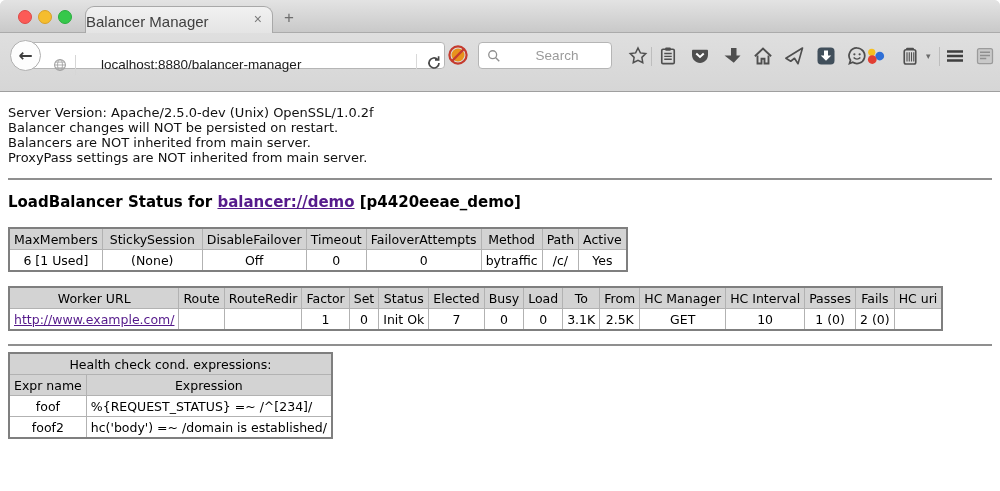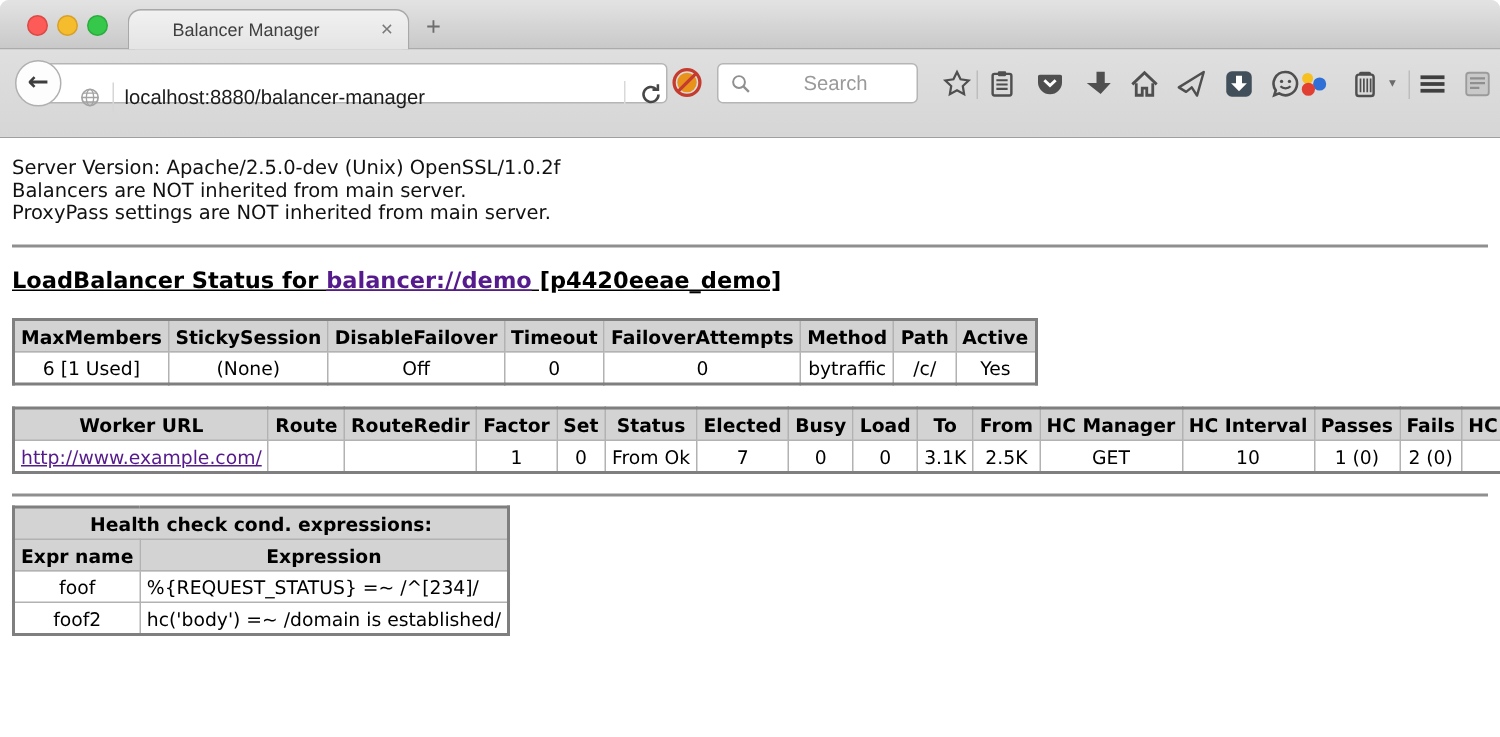--- a/index.html
+++ b/index.html
@@ -14,22 +14,22 @@
   .titlebar{position:absolute;left:0;top:0;width:1000px;height:33px;
     background:linear-gradient(180deg,#e3e3e3,#c9c9c9);border-radius:6px 6px 0 0;
     border-bottom:1px solid #ababab;box-sizing:border-box;}
   .tl{position:absolute;top:10px;width:12px;height:12px;border-radius:50%;}
   .tl.red{left:18px;background:#fc5b57;border:0.5px solid #dd4946;}
   .tl.yellow{left:38px;background:#f5bd2e;border:0.5px solid #d8a028;}
   .tl.green{left:58px;background:#36c84b;border:0.5px solid #2aad3e;}
   .tab{position:absolute;left:85px;top:6px;width:188px;height:27px;
     background:linear-gradient(180deg,#f1f1f1,#e4e4e4);
     border:1px solid #a8a8a8;border-bottom:none;border-radius:9px 9px 0 0;box-sizing:border-box;}
-  .tab-title{position:absolute;left:0;right:30px;top:6px;text-align:center;
-    font-family:"Liberation Sans",sans-serif;font-size:12px;color:#3f3f3f;}
+  .tab-title{position:absolute;left:0;right:30px;top:6px;
+    font-family:"Liberation Sans",sans-serif;font-size:15px;color:#3f3f3f;}
   .tab-close{position:absolute;right:10px;top:4px;font-family:"Liberation Sans",sans-serif;
     font-size:14px;color:#7a7a7a;cursor:default;}
   .newtab{position:absolute;left:284px;top:8px;font-family:"Liberation Sans",sans-serif;
     font-size:17px;color:#6d6d6d;}
   .toolbar{position:absolute;left:0;top:33px;width:1000px;height:59px;}
   .urlbar{position:absolute;left:12px;top:9px;width:433px;height:27px;background:#fff;
     border:1px solid #b5b5b5;border-radius:14px 4px 4px 14px;box-sizing:border-box;}
   .backbtn{position:absolute;left:10px;top:7px;width:31px;height:31px;border-radius:50%;
     background:#fdfdfd;border:1px solid #b0b0b0;box-sizing:border-box;text-align:center;
     line-height:28px;font-size:17px;font-weight:bold;color:#3d3d3d;}
@@ -47,28 +47,28 @@
     font-family:"Liberation Sans",sans-serif;font-size:13.5px;color:#333;background:transparent;text-align:center;}
   .searchbar input::placeholder{color:#9a9a9a;}
   .tbicon{position:absolute;top:13px;width:20px;height:20px;}
   .tbsep{position:absolute;top:14px;width:1px;height:19px;background:#bdbdbd;}
   .caret{position:absolute;top:18px;font-size:9px;color:#6b6b6b;}
   
   .content{position:relative;padding:0 8px;color:#000;}
   h1.page-title{margin:14px 0 0 0;font-size:23px;line-height:27px;font-weight:bold;color:#000;}
   .info{margin-top:13px;font-size:13px;line-height:15px;color:#111;}
   hr.rule{border:none;height:2px;background:#8f8f8f;margin:13px 0 0 0;}
-  .status-heading{margin-top:13px;font-size:15px;font-weight:bold;text-decoration:underline;}
+  .status-heading{margin-top:13px;font-size:15px;font-weight:bold;}
   .status-heading a{color:#551a8b;}
   a.purple{color:#551a8b;text-decoration:underline;}
   table.apache{border-collapse:collapse;border:2px solid #7f7f7f;font-size:12.5px;
     font-family:"DejaVu Sans","Liberation Sans",sans-serif;}
   table.apache th,table.apache td{border:1px solid #b2b2b2;padding:2px 4px;text-align:center;
     white-space:nowrap;height:16px;}
-  table.apache th{background:#d3d3d3;font-weight:bold;}
+  table.apache th{background:#d3d3d3;font-weight:normal;}
   table.apache td.left,table.apache th.left{text-align:left;}
   .t1{margin-top:16px;}
   .t2{margin-top:14px;}
   .hr2{margin-top:9px;}
   .t3{margin-top:6px;}
 </style>
 </head>
 <body>
 
 <div class="chrome">
@@ -86,21 +86,21 @@
   <div class="toolbar">
     <div class="urlbar">
       <span class="globe">
         <svg width="14" height="14" viewBox="0 0 16 16">
             <circle cx="8" cy="8" r="6.2" fill="none" stroke="#a3a3a3" stroke-width="1.3"></circle>
             <ellipse cx="8" cy="8" rx="2.8" ry="6.2" fill="none" stroke="#a3a3a3" stroke-width="1"></ellipse>
             <path d="M1.8 8h12.4M2.6 4.7h10.8M2.6 11.3h10.8" stroke="#a3a3a3" stroke-width="1" fill="none"></path>
           </svg>
       </span>
       <span class="urlsep" style="left:62px"></span>
-      <span class="urltext" style="left:70px">localhost:8880/balancer-manager</span>
+      <span class="urltext" style="left:88px">localhost:8880/balancer-manager</span>
       <span class="reload-sep"></span>
       <span class="reload">
         <svg width="16" height="16" viewBox="0 0 16 16">
             <path d="M13 8a5 5 0 1 1-1.5-3.6" fill="none" stroke="#474747" stroke-width="1.7"></path>
             <path d="M12.6 1.2v3.6H9" fill="none" stroke="#474747" stroke-width="1.7"></path>
           </svg>
       </span>
     </div>
     <div class="backbtn">←</div>
     <span class="blocked">
@@ -196,20 +196,21 @@
           <path d="M4 5h8M4 7.5h8M4 10h5" stroke="#8f8f8f" stroke-width="1.2"></path>
         </svg>
     </span>
   </div>
 </div>
 
 <div class="content">
 
   <div class="info">
     <div>Server Version: Apache/2.5.0-dev (Unix) OpenSSL/1.0.2f</div>
+    <div>Balancer changes will NOT be persisted on restart.</div>
     <div>Balancers are NOT inherited from main server.</div>
     <div>ProxyPass settings are NOT inherited from main server.</div>
   </div>
 
   <hr class="rule">
 
   <div class="status-heading">
     <span>LoadBalancer Status for </span><a href="#" class="purple">balancer://demo</a><span> [p4420eeae_demo]</span>
   </div>
 
@@ -287,21 +288,21 @@
       <th>Fails</th>
       <th>HC uri</th>
 
     </tr>
     <tr>
       <td class="left"><a href="#" class="purple">http://www.example.com/</a></td>
       <td></td>
       <td></td>
       <td>1</td>
       <td>0</td>
-      <td>From Ok</td>
+      <td>Init Ok</td>
       <td>7</td>
       <td>0</td>
       <td>0</td>
       <td>3.1K</td>
       <td>2.5K</td>
       <td>GET</td>
       <td>10</td>
       <td>1 (0)</td>
       <td>2 (0)</td>
       <td></td>

